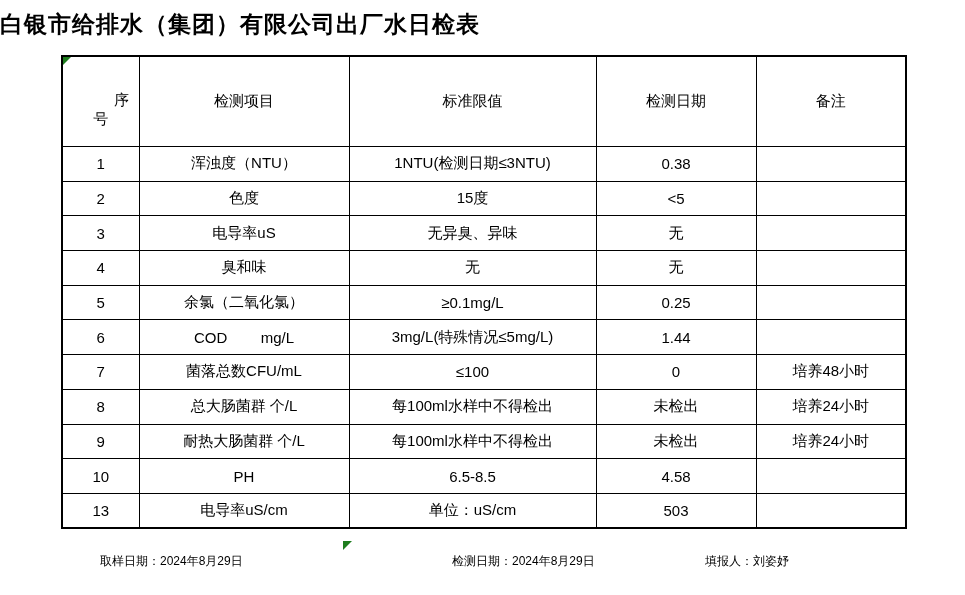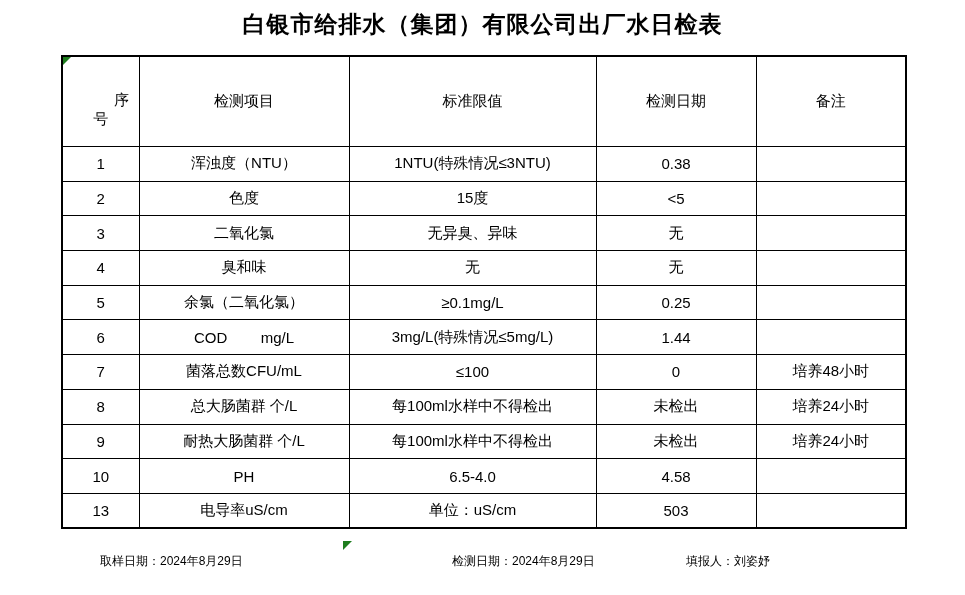--- a/index.html
+++ b/index.html
@@ -10,21 +10,21 @@
     background: #ffffff;
     font-family: "Liberation Sans", "DejaVu Sans", sans-serif;
     color: #000;
     overflow: hidden;
   }
   #title {
     position: absolute;
     top: 9px;
     left: 0;
     width: 965px;
-    text-align: center;
+    text-align: left;
     font-size: 23px;
     font-weight: bold;
     letter-spacing: 1px;
   }
   #report-table {
     position: absolute;
     left: 61px;
     top: 55px;
     border-collapse: collapse;
     table-layout: fixed;
@@ -60,21 +60,21 @@
     clip-path: polygon(0 0, 100% 0, 0 100%);
   }
   .footer-text {
     position: absolute;
     top: 553px;
     font-size: 12px;
     white-space: pre;
   }
   #footer-sampling { left: 100px; }
   #footer-testing  { left: 452px; }
-  #footer-reporter { left: 686px; }
+  #footer-reporter { left: 705px; }
 </style>
 </head>
 <body>
 
 <div id="page">
 
   <div id="title">白银市给排水（集团）有限公司出厂水日检表</div>
 
   <table id="report-table">
     <colgroup>
@@ -93,34 +93,34 @@
         <th>检测项目</th>
         <th>标准限值</th>
         <th>检测日期</th>
         <th>备注</th>
       </tr>
     </thead>
     <tbody>
         <tr>
       <td>1</td>
       <td>浑浊度（NTU）</td>
-      <td>1NTU(特殊情况≤3NTU)</td>
+      <td>1NTU(检测日期≤3NTU)</td>
       <td>0.38</td>
       <td></td>
     </tr>
         <tr>
       <td>2</td>
       <td>色度</td>
       <td>15度</td>
       <td>&lt;5</td>
       <td></td>
     </tr>
         <tr>
       <td>3</td>
-      <td>二氧化氯</td>
+      <td>电导率uS</td>
       <td>无异臭、异味</td>
       <td>无</td>
       <td></td>
     </tr>
         <tr>
       <td>4</td>
       <td>臭和味</td>
       <td>无</td>
       <td>无</td>
       <td></td>
@@ -156,21 +156,21 @@
         <tr>
       <td>9</td>
       <td>耐热大肠菌群 个/L</td>
       <td>每100ml水样中不得检出</td>
       <td>未检出</td>
       <td>培养24小时</td>
     </tr>
         <tr>
       <td>10</td>
       <td>PH</td>
-      <td>6.5-4.0</td>
+      <td>6.5-8.5</td>
       <td>4.58</td>
       <td></td>
     </tr>
         <tr>
       <td>13</td>
       <td>电导率uS/cm</td>
       <td>单位：uS/cm</td>
       <td>503</td>
       <td></td>
     </tr>

